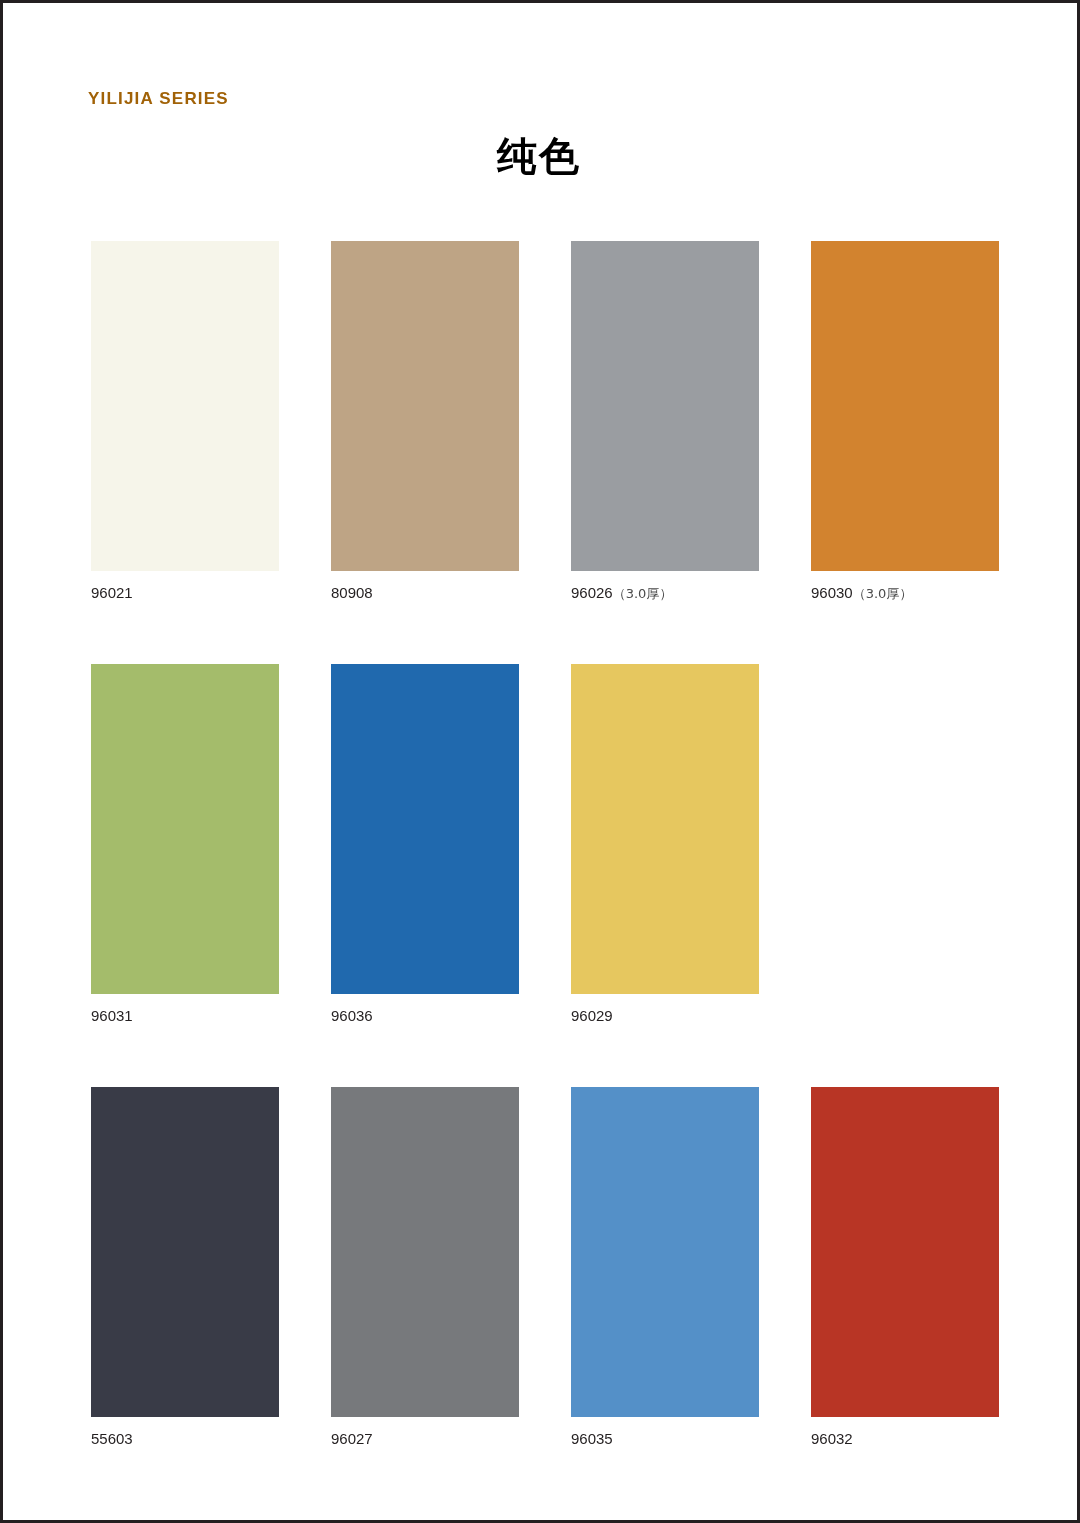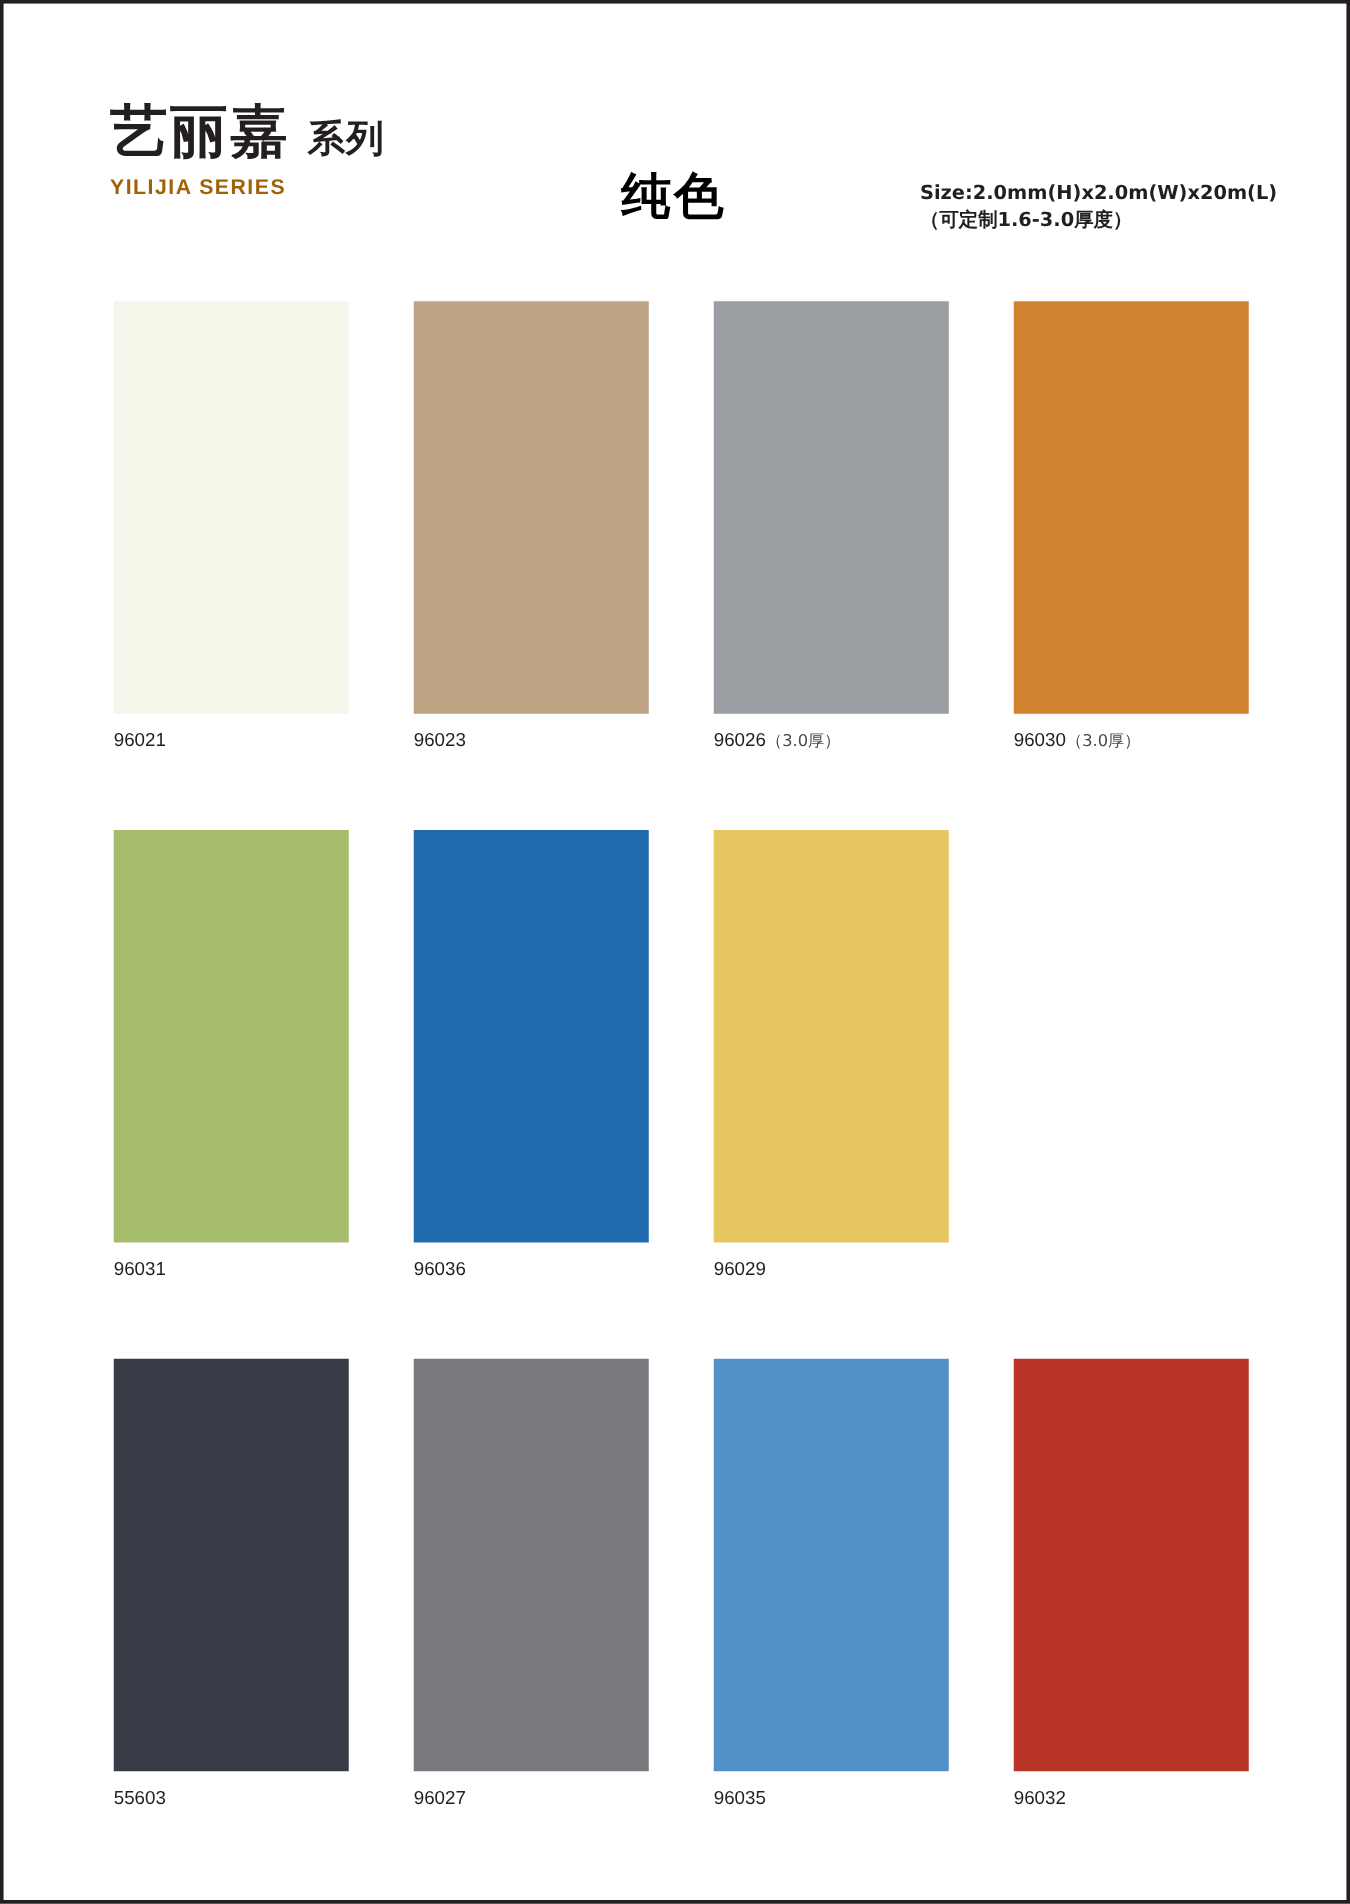--- a/index.html
+++ b/index.html
@@ -136,49 +136,41 @@
 </style>
 </head>
 <body>
 
 <div class="page">
   <div class="page-inner">
 
     <div class="header">
 
       <div class="brand-block">
-        <div class="brand-line">
-          <span class="brand-cn">艺丽嘉</span>
-          <span class="brand-cn-sub">系列</span>
-        </div>
         <div class="brand-en">YILIJIA SERIES</div>
       </div>
 
       <div class="category-title">纯色</div>
 
-      <div class="spec-block">
-        <div class="spec-line">Size:2.0mm(H)x2.0m(W)x20m(L)</div>
-        <div class="spec-line">（可定制1.6-3.0厚度）</div>
-      </div>
 
     </div>
 
     <div class="grid">
 
       <div class="row">
         <div class="cell">
           <span class="chip" style="background-color: rgb(246, 245, 234);"></span>
           <div class="caption">
             <span>96021</span><span class="note"></span>
           </div>
         </div>
         <div class="cell">
           <span class="chip" style="background-color: rgb(190, 164, 133);"></span>
           <div class="caption">
-            <span>96023</span><span class="note"></span>
+            <span>80908</span><span class="note"></span>
           </div>
         </div>
         <div class="cell">
           <span class="chip" style="background-color: rgb(154, 157, 161);"></span>
           <div class="caption">
             <span>96026</span><span class="note">（3.0厚）</span>
           </div>
         </div>
         <div class="cell">
           <span class="chip" style="background-color: rgb(210, 131, 47);"></span>

